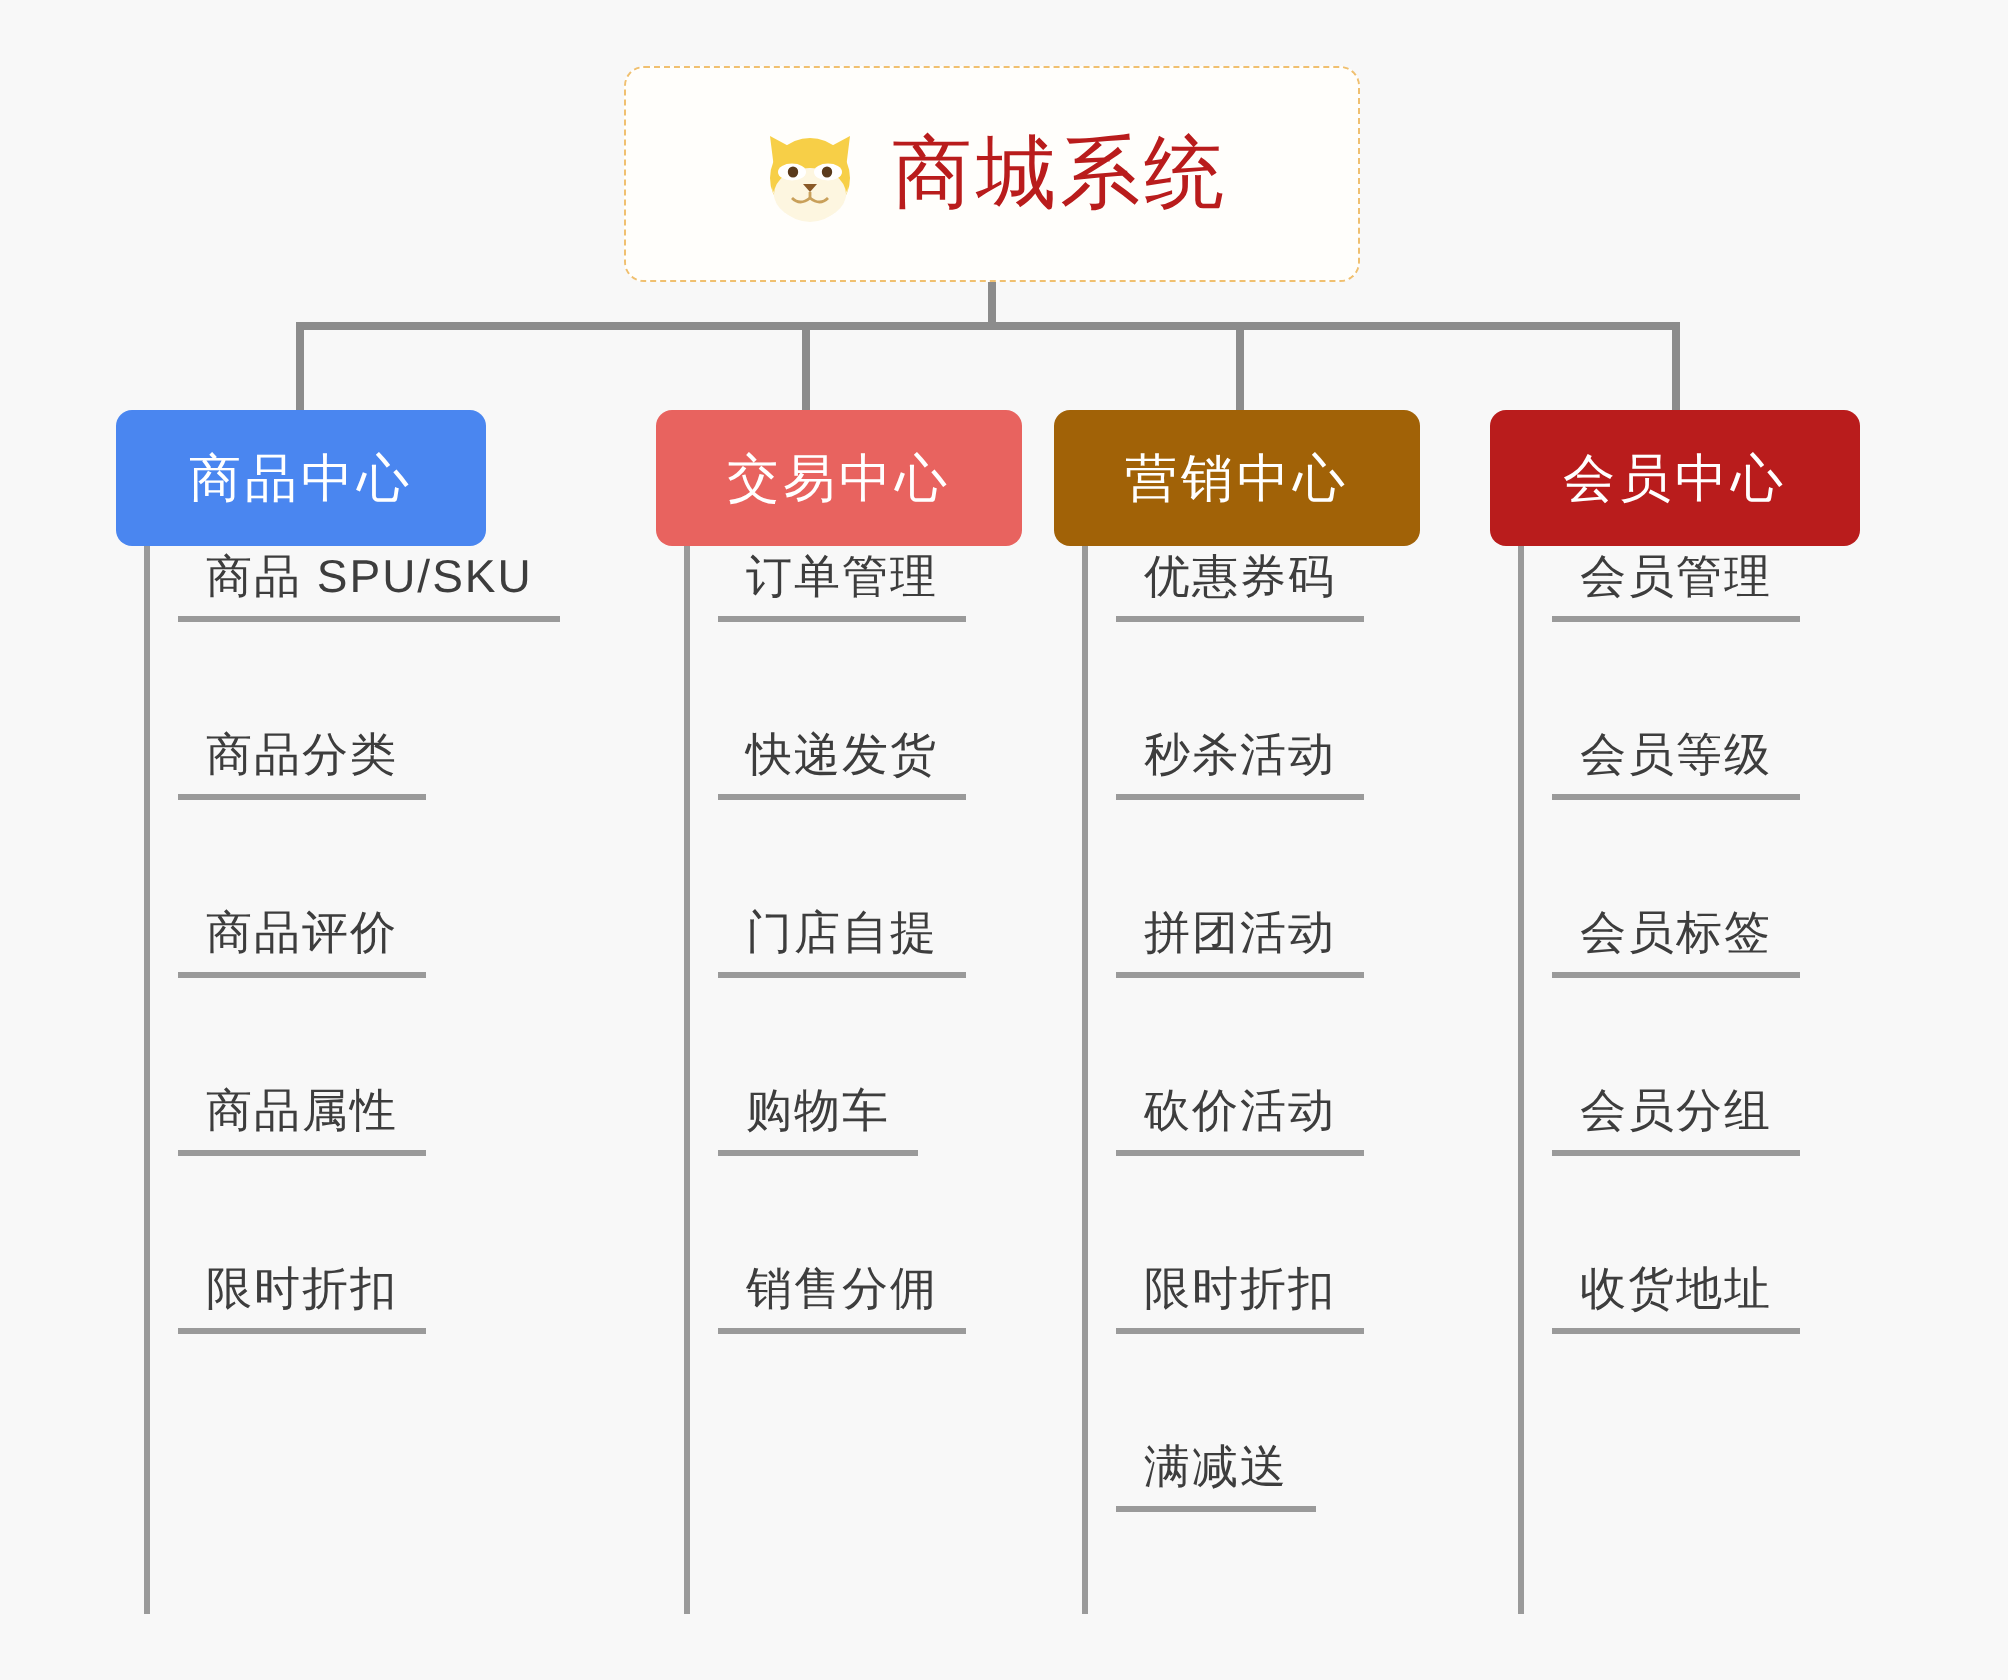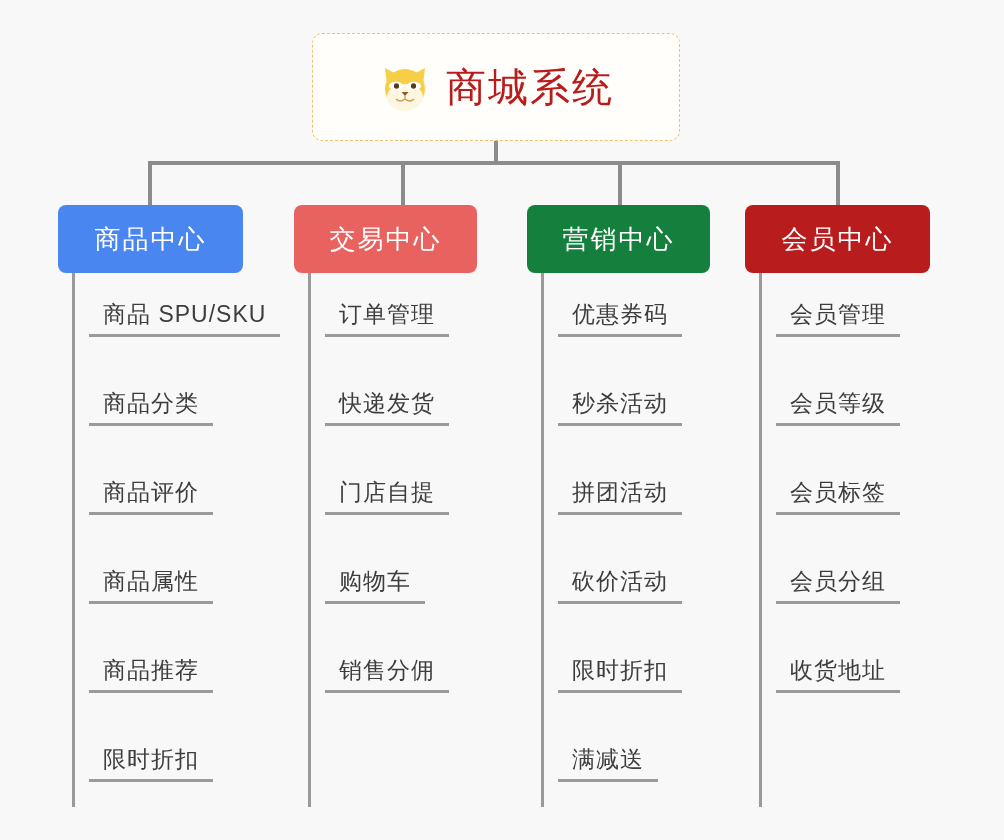--- a/index.html
+++ b/index.html
@@ -74,21 +74,21 @@
     position: absolute;
     left: 14px;
     top: 0;
     width: 3px;
     background: #9a9a9a;
   }
   .leaf {
     position: relative;
     height: 89px;
     display: flex;
-    align-items: center;
+    align-items: flex-start;
     padding-left: 31px;
   }
   .leaf-inner {
     display: inline-block;
     border-bottom: 3px solid #9a9a9a;
     padding: 0 14px 4px 14px;
     font-size: 23px;
     color: #3d3d3d;
     white-space: nowrap;
     letter-spacing: 1px;
@@ -147,29 +147,26 @@
       <div class="leaf">
           <span class="leaf-inner">商品分类</span>
         </div>
       <div class="leaf">
           <span class="leaf-inner">商品评价</span>
         </div>
       <div class="leaf">
           <span class="leaf-inner">商品属性</span>
         </div>
       <div class="leaf">
-          <span class="leaf-inner">商品推荐</span>
-        </div>
-      <div class="leaf">
           <span class="leaf-inner">限时折扣</span>
         </div>
     </div>
   </div>
 
-  <div class="column" style="left:294px; width:185px;">
+  <div class="column" style="left:328px; width:185px;">
     <div class="cat-box" style="width: 183px; background: rgb(232, 99, 95);">
       <span>交易中心</span>
     </div>
     <div class="items">
       <div class="spine" style="height:534px;"></div>
       <div class="leaf">
           <span class="leaf-inner">订单管理</span>
         </div>
       <div class="leaf">
           <span class="leaf-inner">快递发货</span>
@@ -180,21 +177,21 @@
       <div class="leaf">
           <span class="leaf-inner">购物车</span>
         </div>
       <div class="leaf">
           <span class="leaf-inner">销售分佣</span>
         </div>
     </div>
   </div>
 
   <div class="column" style="left:527px; width:185px;">
-    <div class="cat-box" style="width: 183px; background: #15803d;">
+    <div class="cat-box" style="width: 183px; background: #a16207;">
       <span>营销中心</span>
     </div>
     <div class="items">
       <div class="spine" style="height:534px;"></div>
       <div class="leaf">
           <span class="leaf-inner">优惠券码</span>
         </div>
       <div class="leaf">
           <span class="leaf-inner">秒杀活动</span>
         </div>

